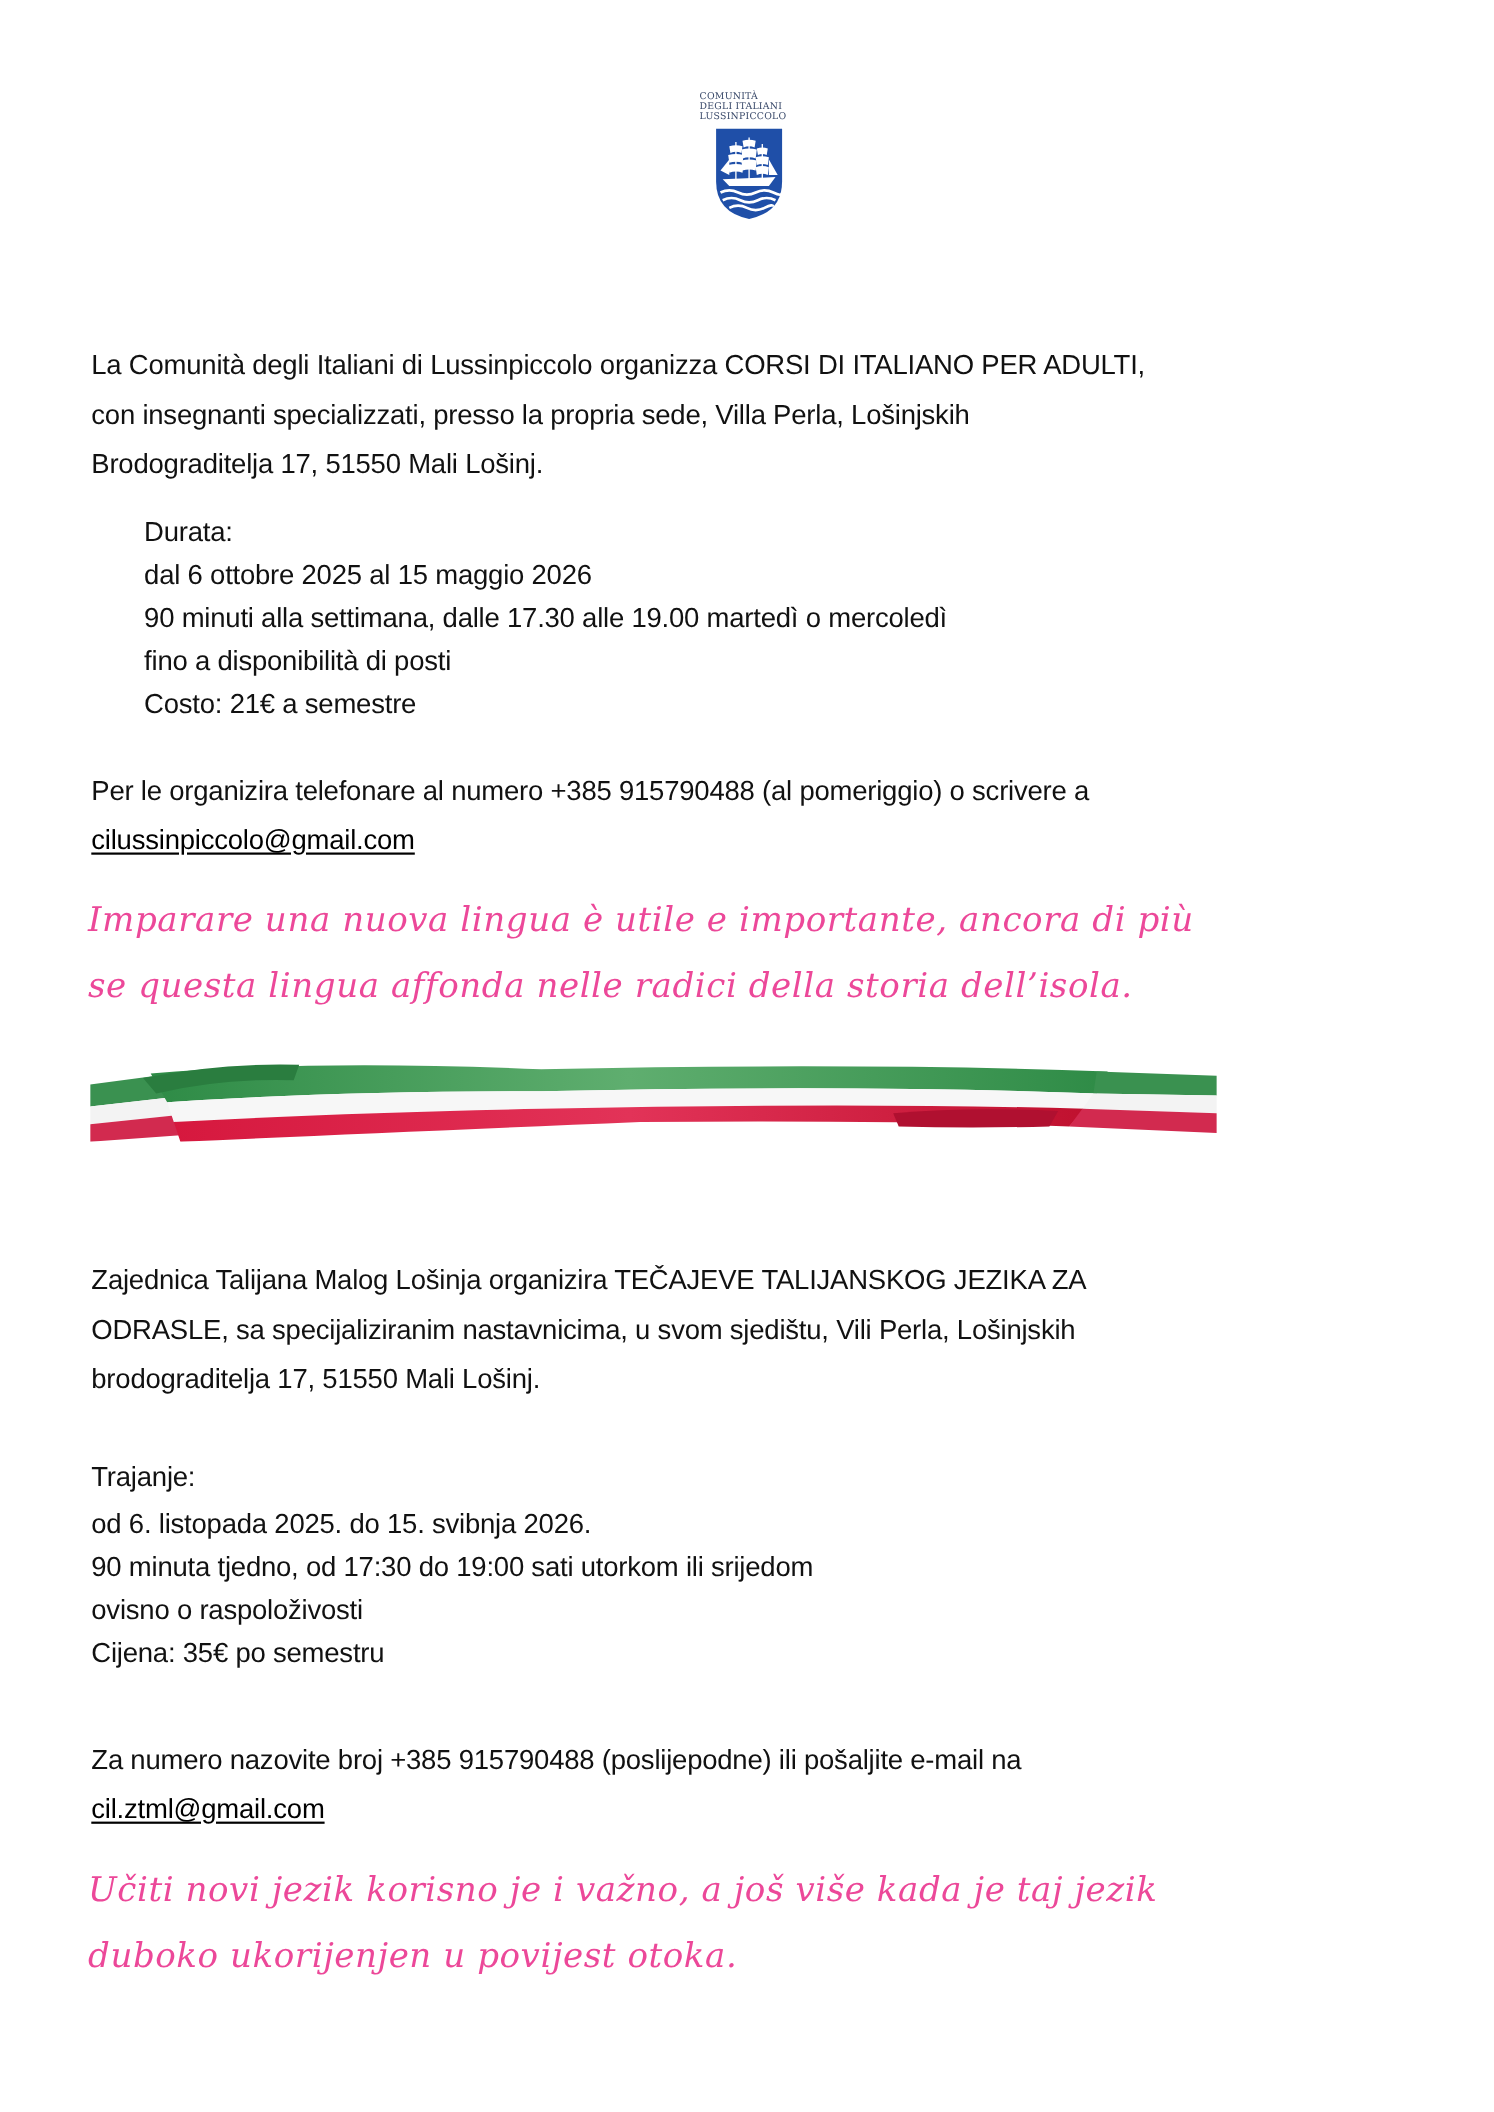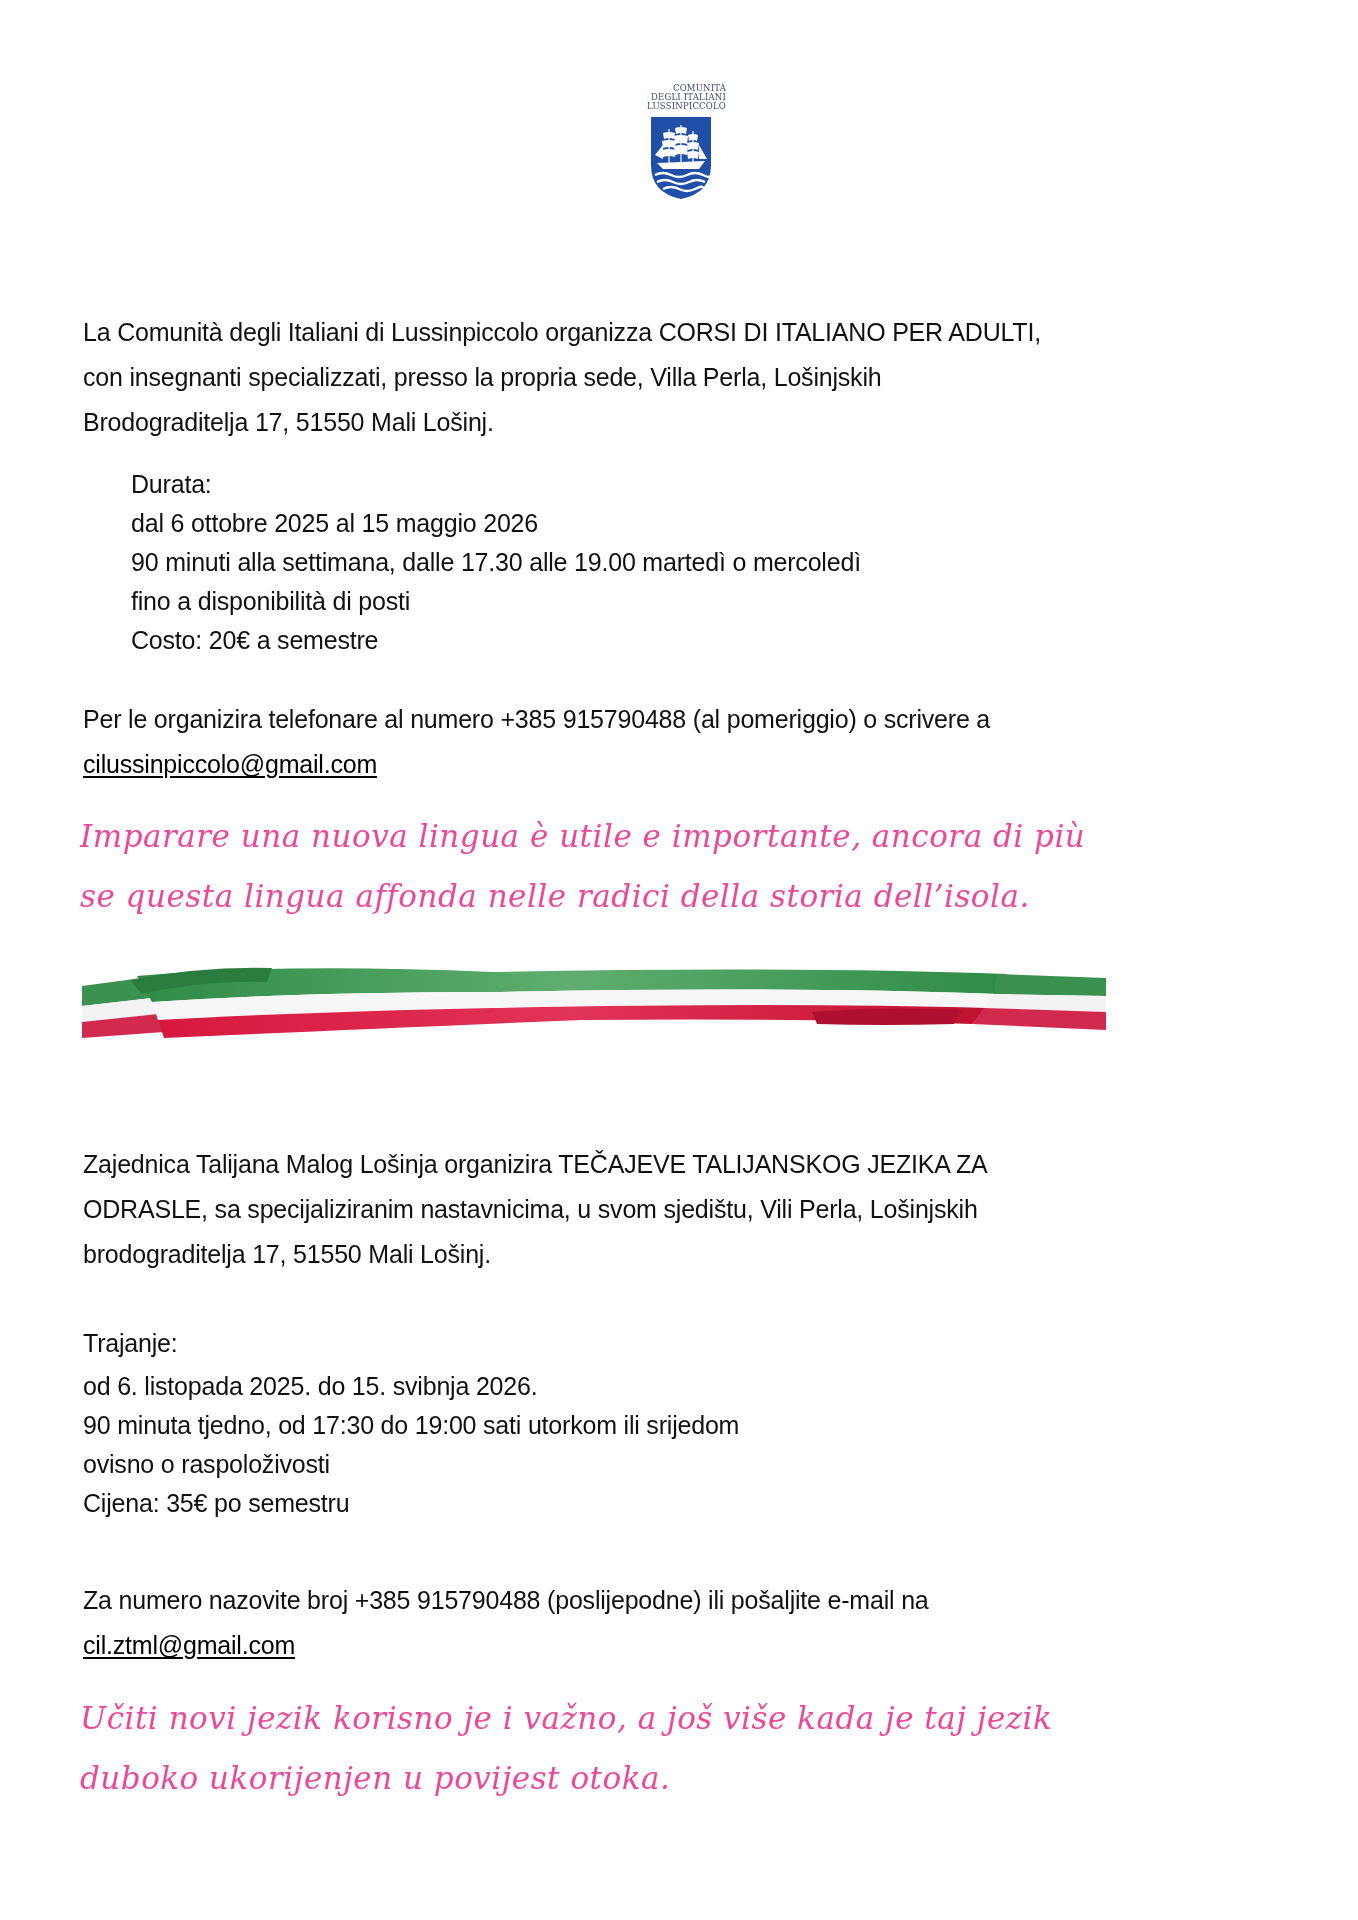--- a/index.html
+++ b/index.html
@@ -1,18 +1,18 @@
 <!DOCTYPE html>
 <html><head>
 <meta charset="utf-8">
 <style>
   html, body { margin: 0; padding: 0; background: #ffffff; }
   body { width: 1358px; height: 1920px; position: relative; overflow: hidden;
          font-family: "Liberation Sans", sans-serif; color: #111111; }
-  .logo { position: absolute; left: 636px; top: 84px; width: 90px; text-align: right; }
+  .logo { position: absolute; left: 636px; top: 84px; width: 90px; text-align: left; }
   .logo-text { font-family: "DejaVu Serif", serif; font-size: 8.5px; line-height: 9px; color: #3a4a6a; letter-spacing: 0.2px; }
   .logo svg { display: block; margin: 4px auto 0 auto; }
   .para { position: absolute; left: 83px; font-size: 25px; line-height: 45px; letter-spacing: -0.2px; }
   .para b { font-weight: normal; }
   .line { display: block; white-space: nowrap; }
   .link { color: #000000; text-decoration: underline; text-underline-offset: 3px; }
   .script { position: absolute; left: 80px; font-family: "DejaVu Serif", serif; font-style: italic;
             color: #ec4899; font-size: 31px; line-height: 60px; letter-spacing: 0.5px; }
   .ribbon { position: absolute; left: 82px; top: 958px; }
 </style>
@@ -56,21 +56,21 @@
   </span>
   <span class="line">con insegnanti specializzati, presso la propria sede, Villa Perla, Lošinjskih</span>
   <span class="line">Brodograditelja 17, 51550 Mali Lošinj.</span>
 </div>
 
 <div class="para" style="top:465px; line-height:39px;margin-left:48px;">
   <span class="line">Durata:</span>
   <span class="line">dal 6 ottobre 2025 al 15 maggio 2026</span>
   <span class="line">90 minuti alla settimana, dalle 17.30 alle 19.00 martedì o mercoledì</span>
   <span class="line">fino a disponibilità di posti</span>
-  <span class="line">Costo: 20€ a semestre</span>
+  <span class="line">Costo: 21€ a semestre</span>
 </div>
 
 <div class="para" style="top:697px;">
   <span class="line">
     <b>Per le organizira</b><span> telefonare al numero +385 915790488 (al pomeriggio) o scrivere a</span>
   </span>
   <span class="line"><span class="link">cilussinpiccolo@gmail.com</span></span>
 </div>
 
 <div class="script" style="top:806px;">

